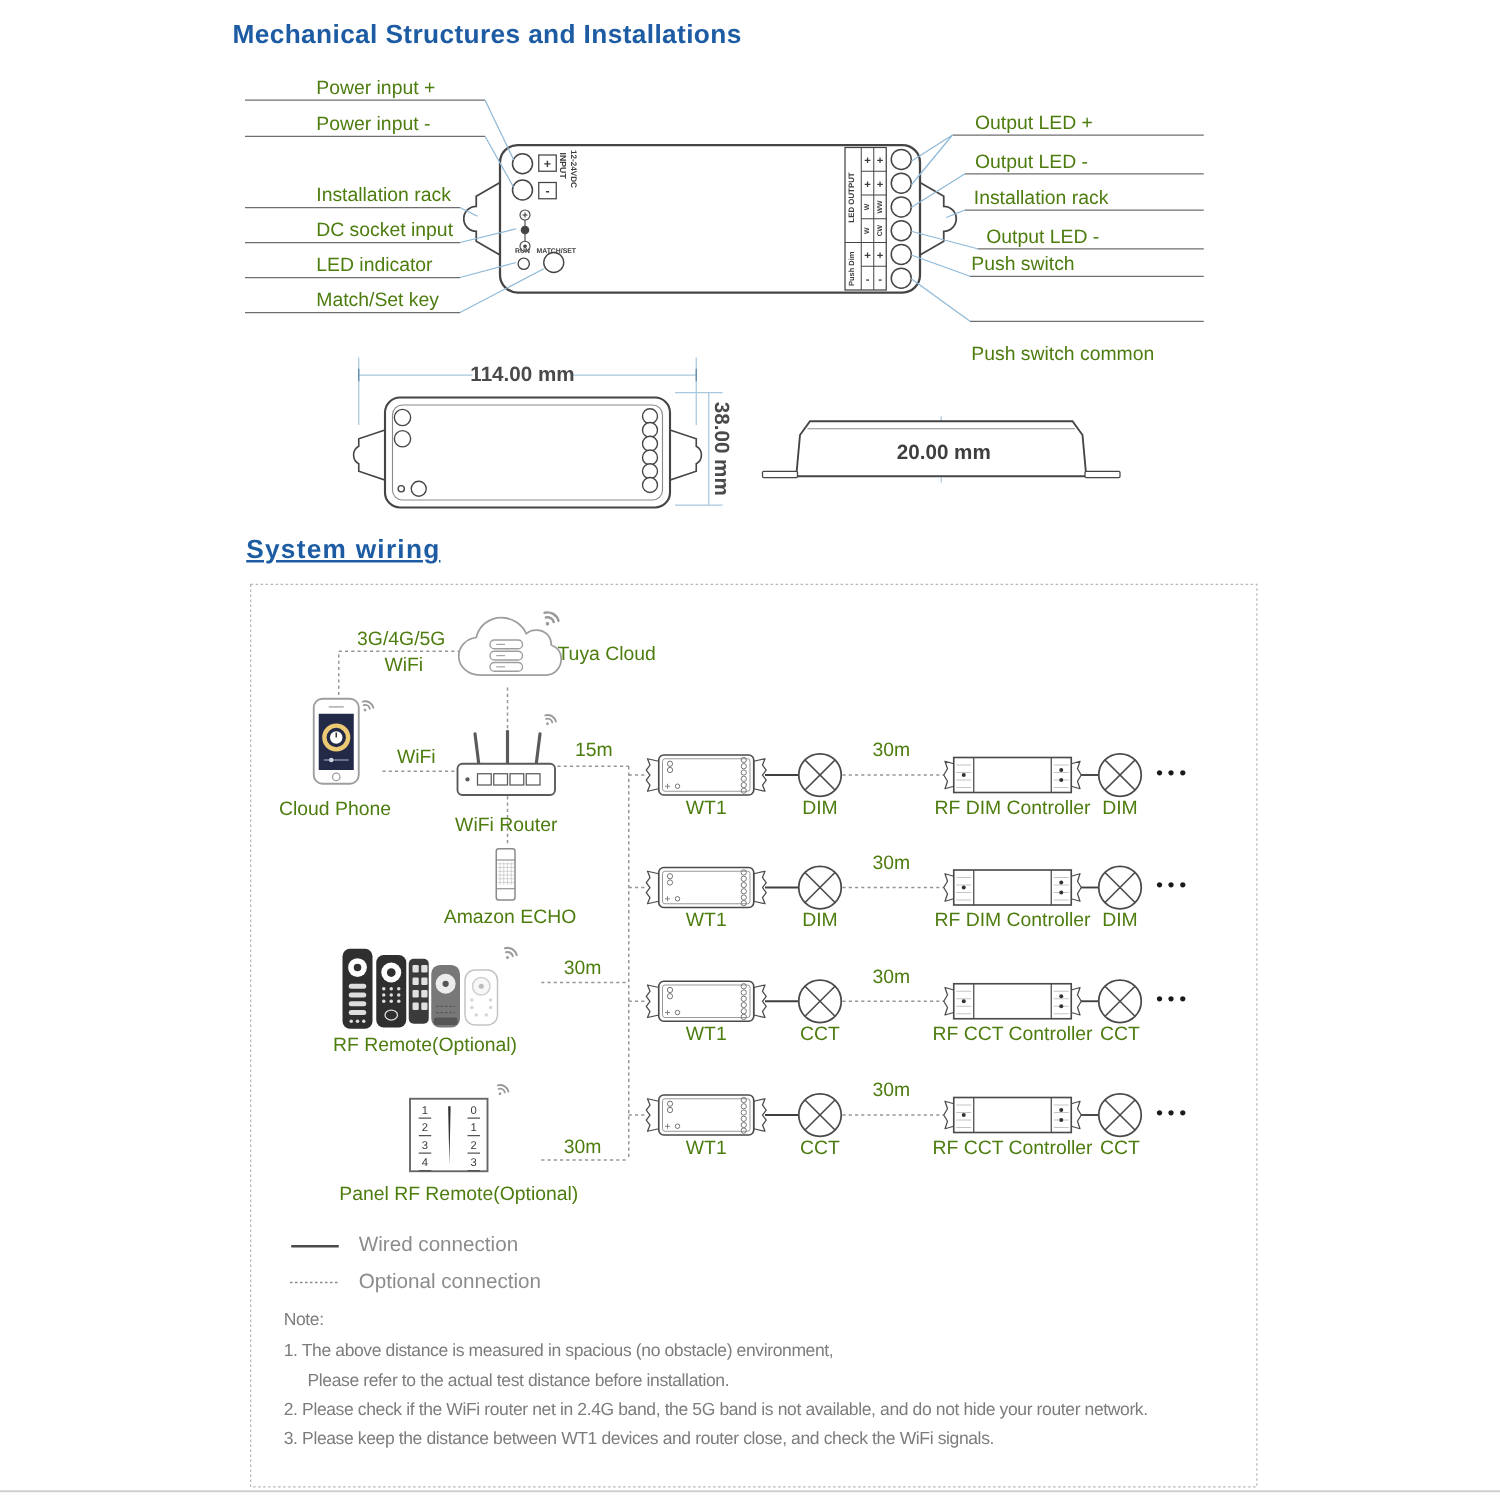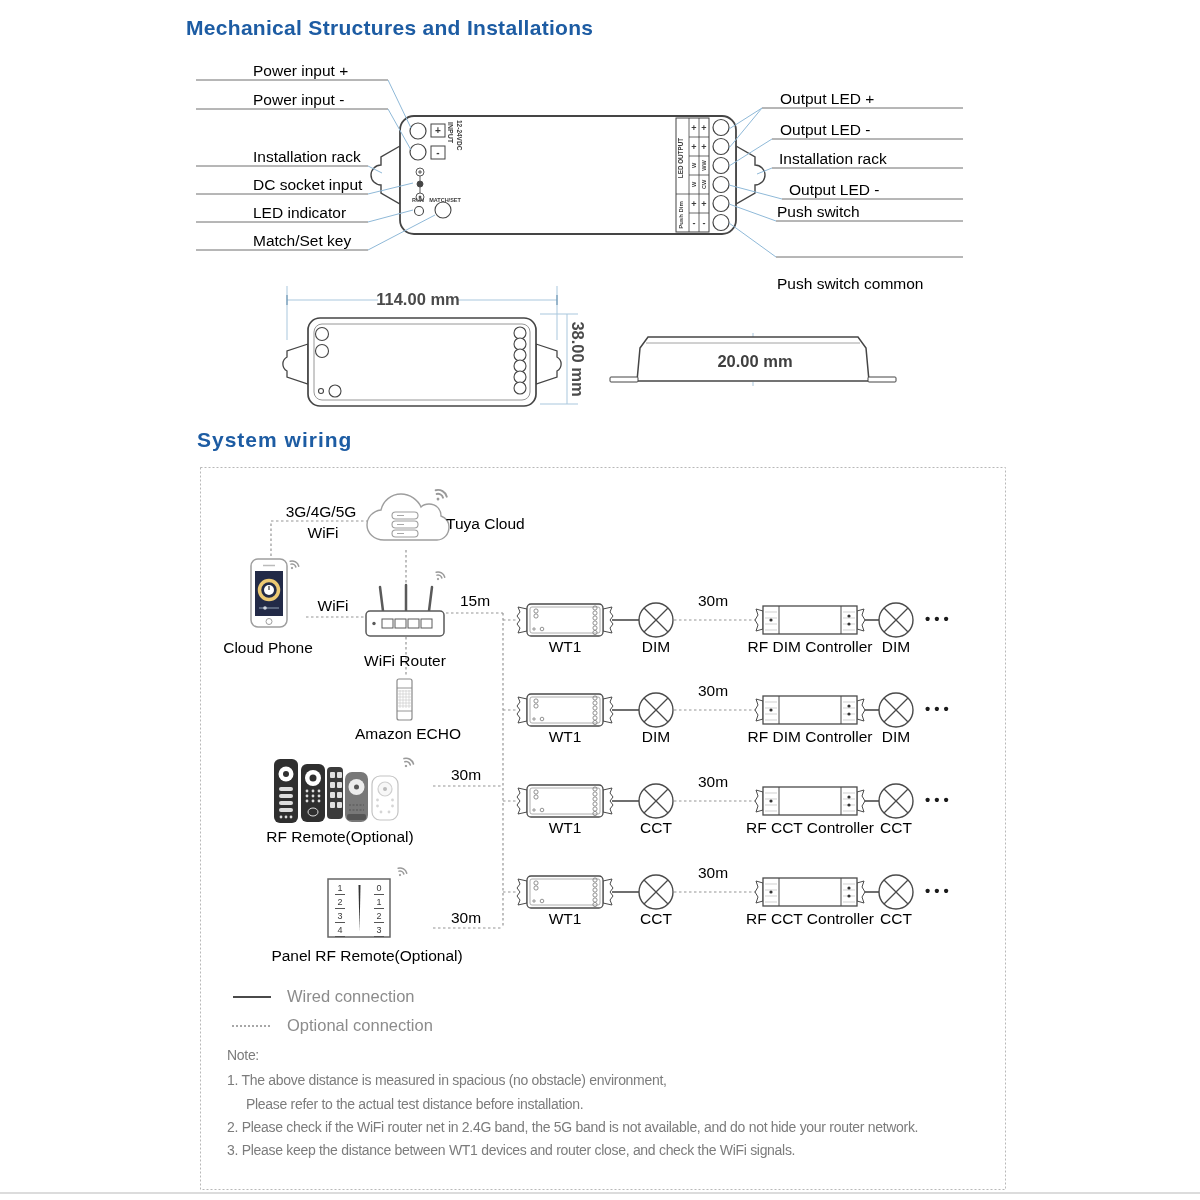--- a/index.html
+++ b/index.html
@@ -1,20 +1,20 @@
 <!DOCTYPE html>
 <html><head>
 <meta charset="utf-8">
 <style>
   html,body{margin:0;padding:0;background:#fff;}
   .page{position:relative;width:1200px;height:1200px;background:#fff;overflow:hidden;
         font-family:"Liberation Sans",sans-serif;}
   .art{position:absolute;left:0;top:0;}
   .title{position:absolute;color:#1d5ca3;font-size:21px;font-weight:600;letter-spacing:.3px;}
-  .lbl{position:absolute;color:#000000;font-size:15.5px;line-height:1.2;white-space:nowrap;}
+  .lbl{position:absolute;color:#4d7c0f;font-size:15.5px;line-height:1.2;white-space:nowrap;}
   .c{text-align:center;}
   .dots{position:absolute;color:#1a1a1a;font-size:15px;letter-spacing:4px;font-weight:700;}
   .note{position:absolute;color:#7c7c7c;font-size:14px;letter-spacing:-0.3px;white-space:pre;}
   .legend{position:absolute;color:#8c8c8c;font-size:16.5px;white-space:nowrap;}
   .pk{position:absolute;color:#3a3a3a;font-size:9px;line-height:1;border-bottom:1px solid #555;
       padding-bottom:1px;text-align:center;width:10px;}
   .svgt{font-family:"Liberation Sans",sans-serif;fill:#3c3c3c;}
   text{font-family:"Liberation Sans",sans-serif;}
 </style>
 </head>
@@ -403,21 +403,21 @@
   <use href="#lamp-shape" transform="translate(896,801)"></use>
   <use href="#lamp-shape" transform="translate(896,892)"></use>
 
   <line x1="233" y1="997" x2="271" y2="997" stroke="#4a4a4a" stroke-width="2"></line>
   <line x1="232" y1="1026" x2="271" y2="1026" stroke="#8a8a8a" stroke-width="1.3" stroke-dasharray="2,2"></line>
 
   <line x1="0" y1="1193" x2="1200" y2="1193" stroke="#d0d0d0" stroke-width="1.5"></line>
 </svg>
 
 <div class="title" style="left:186px;top:16px;">Mechanical Structures and Installations</div>
-<div class="title" style="left:197px;top:428px;letter-spacing:1px;">System wiring</div>
+<div class="title" style="left:197px;top:428px;letter-spacing:1px;text-decoration:underline;">System wiring</div>
 
 <div class="lbl" style="left:253px;top:62px;">Power input +</div>
 <div class="lbl" style="left:253px;top:91px;">Power input -</div>
 <div class="lbl" style="left:253px;top:148px;">Installation rack</div>
 <div class="lbl" style="left:253px;top:176px;">DC socket input</div>
 <div class="lbl" style="left:253px;top:204px;">LED indicator</div>
 <div class="lbl" style="left:253px;top:232px;">Match/Set key</div>
 <div class="lbl" style="left:780px;top:90px;">Output LED +</div>
 <div class="lbl" style="left:780px;top:121px;">Output LED -</div>
 <div class="lbl" style="left:779px;top:150px;">Installation rack</div>

